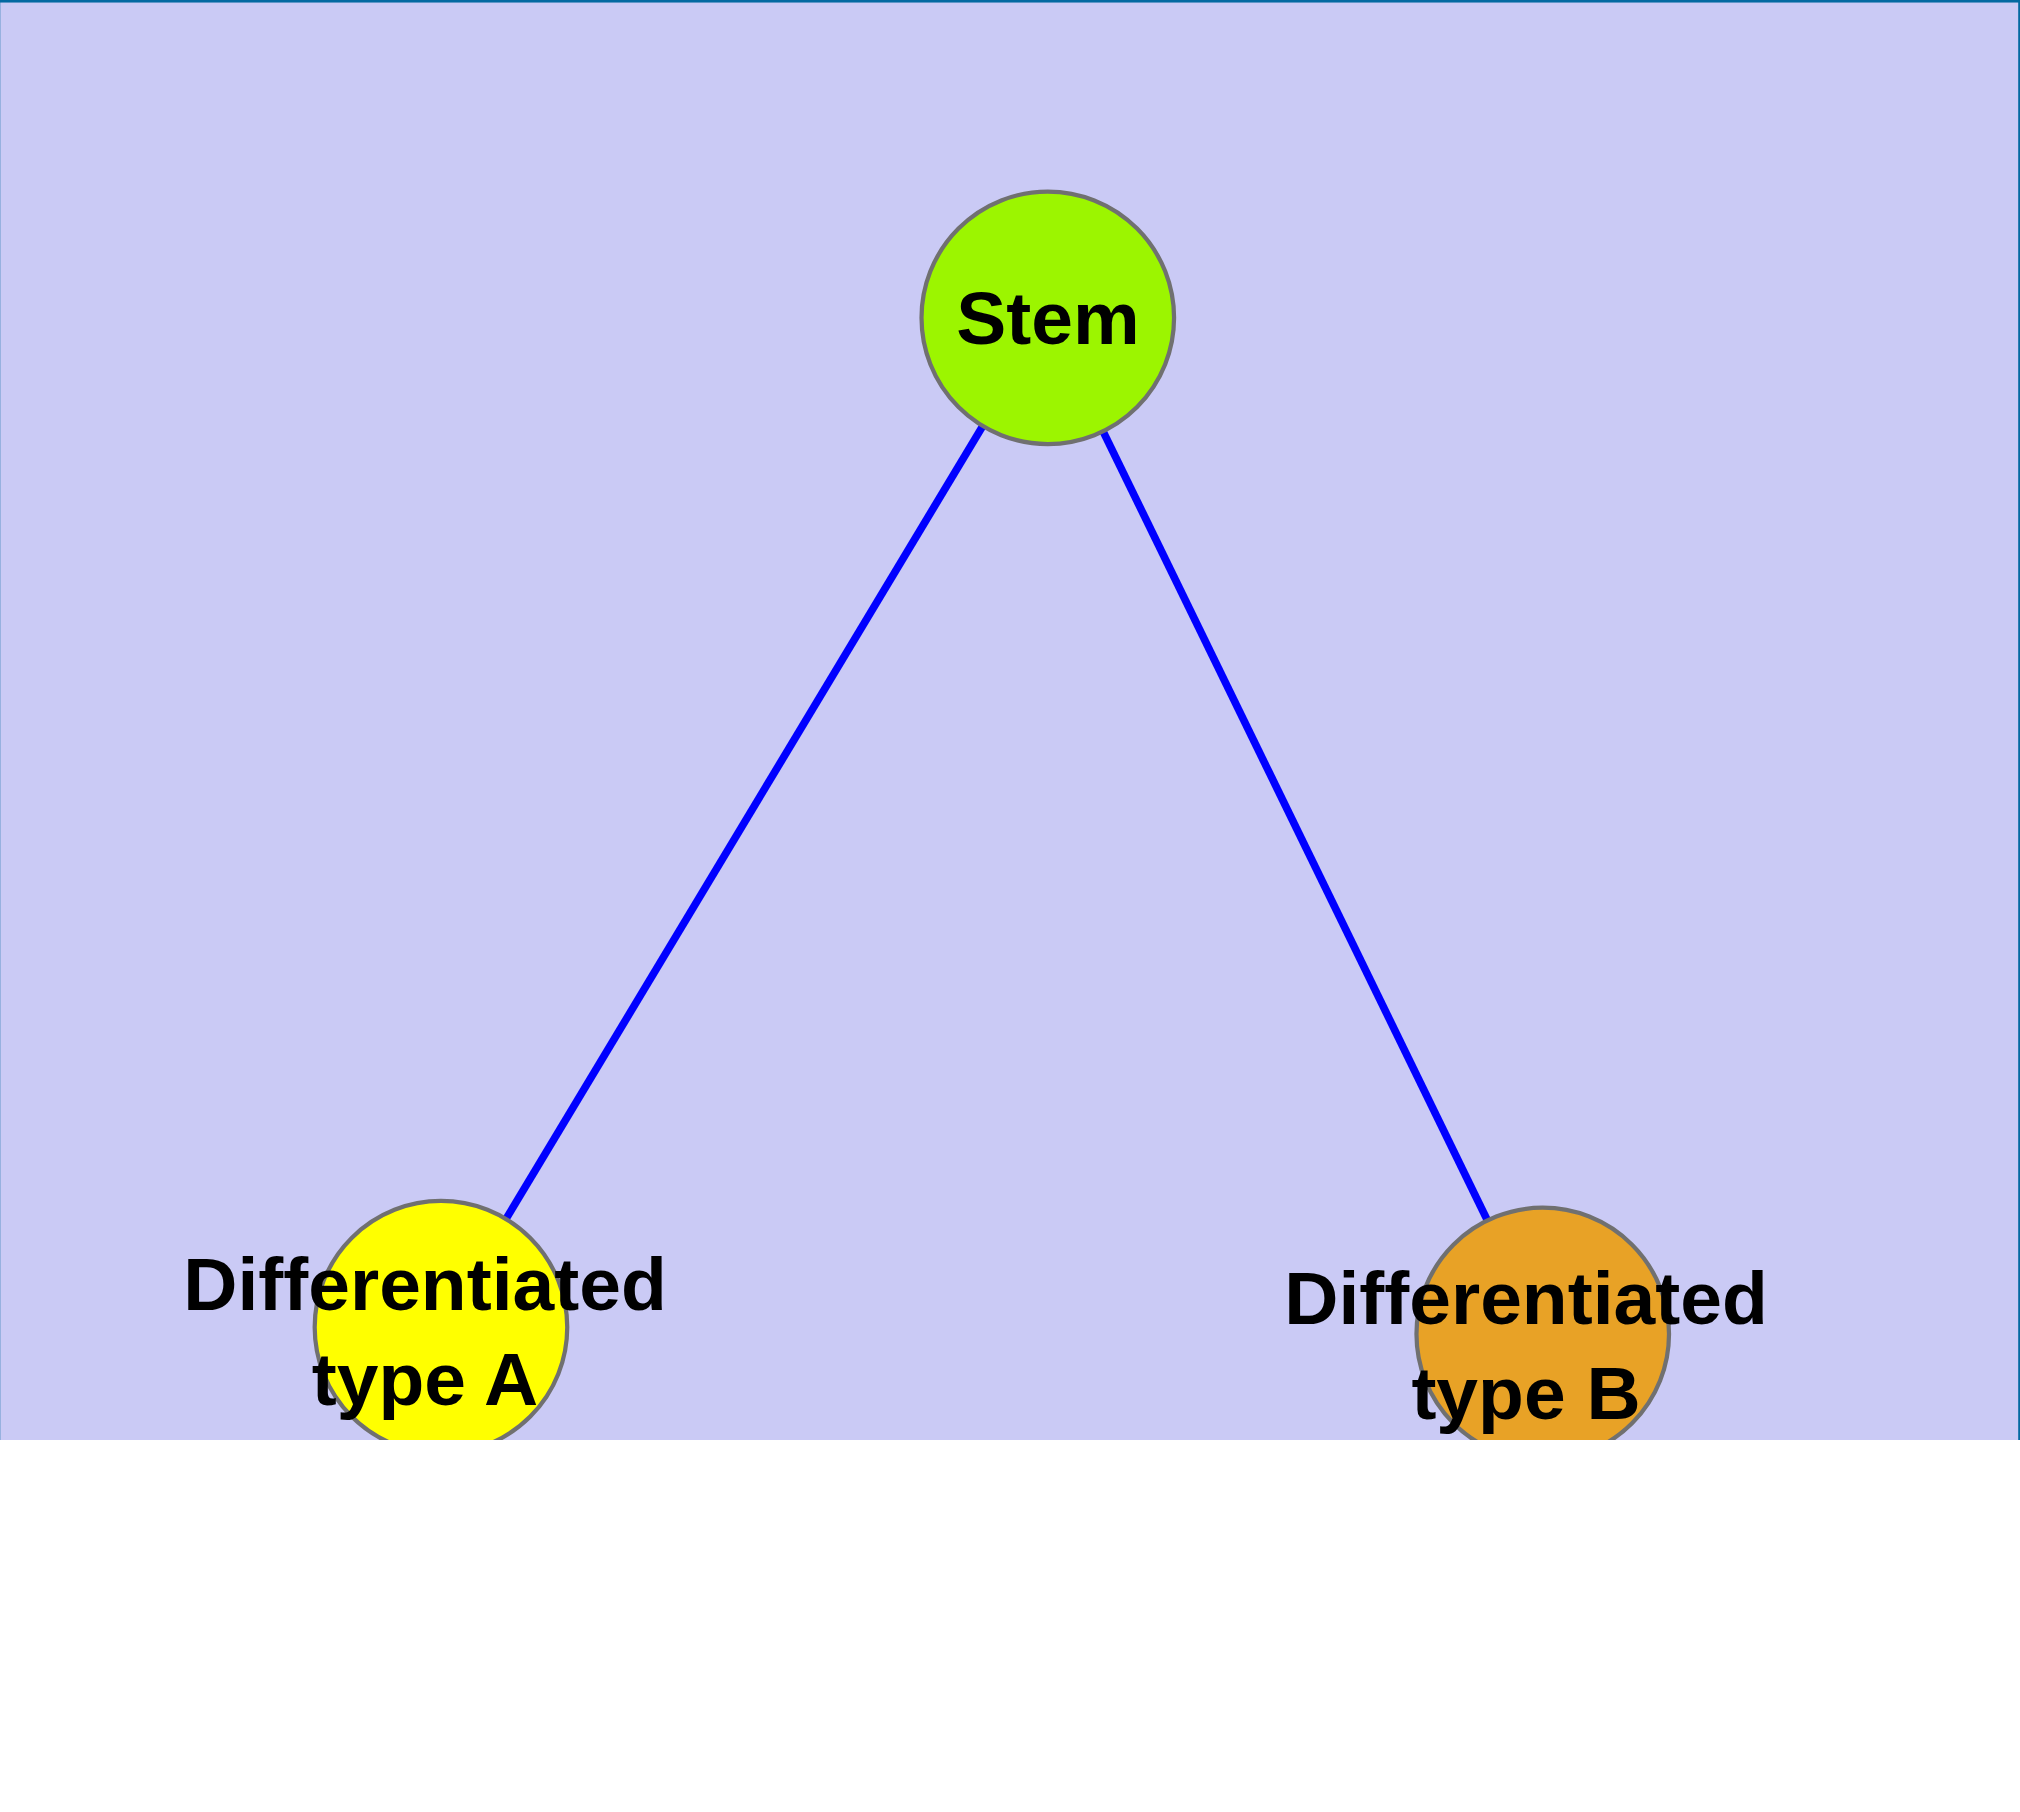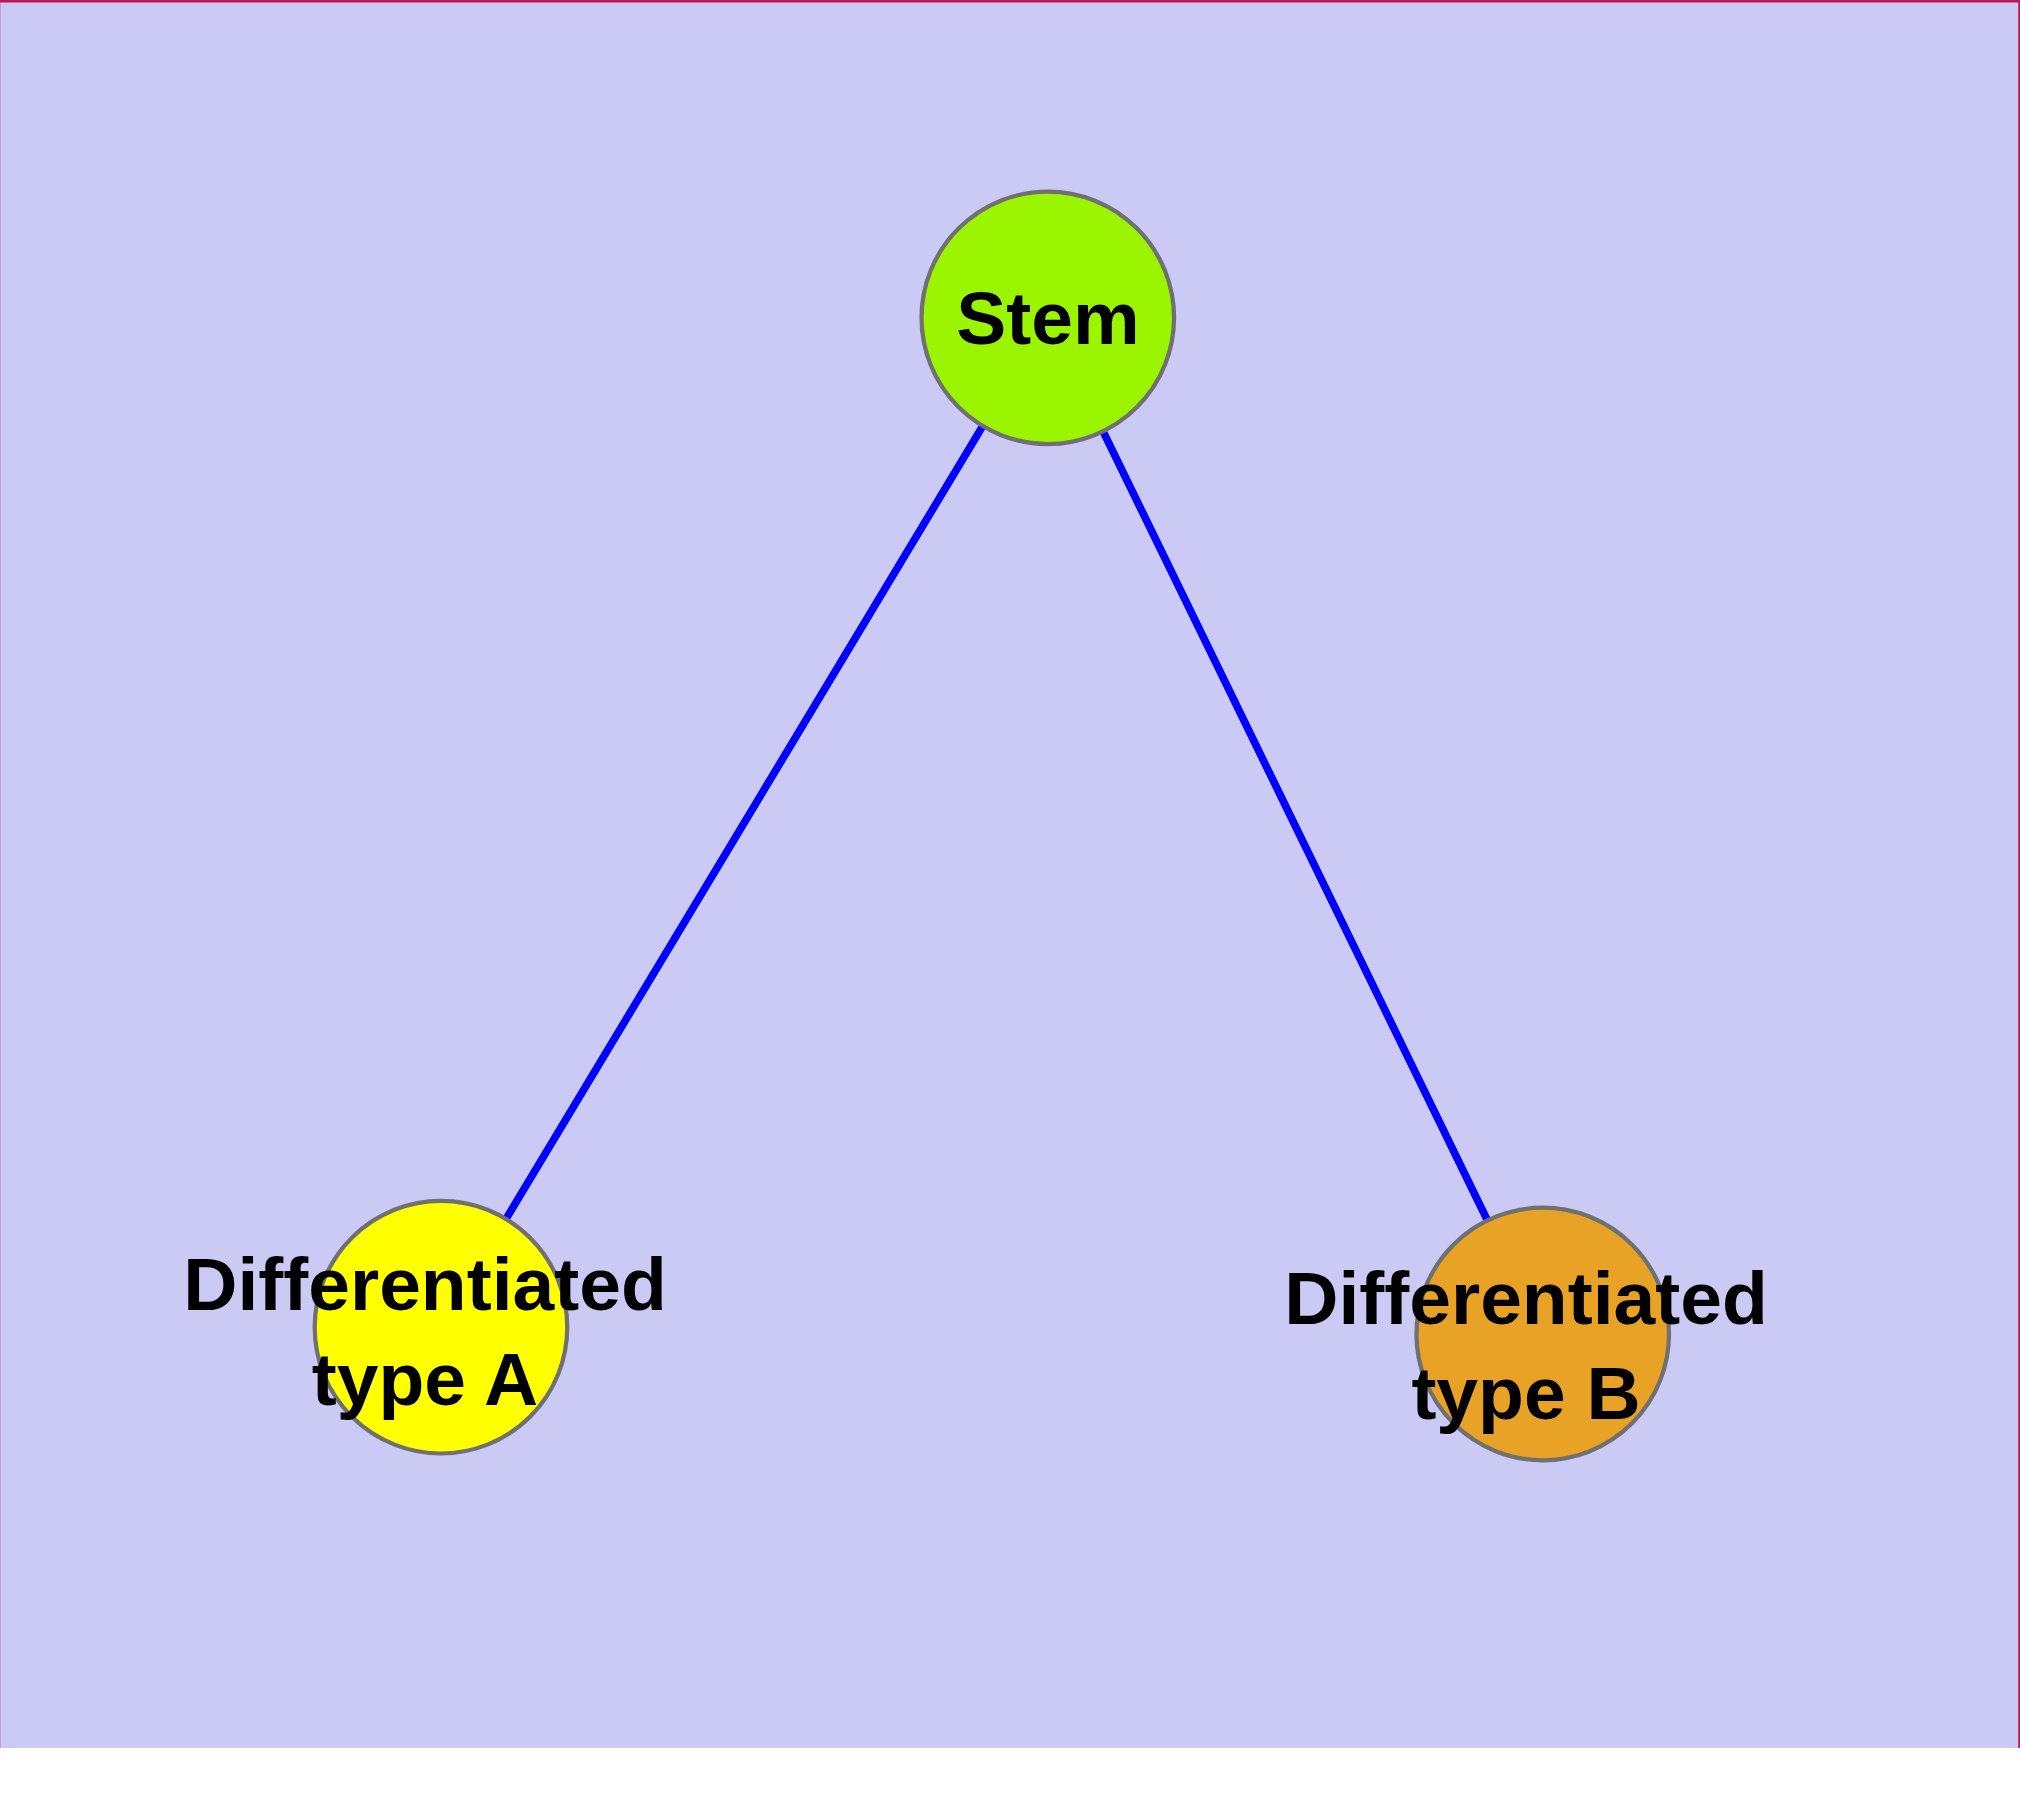--- a/index.html
+++ b/index.html
@@ -3,22 +3,22 @@
 <meta charset="utf-8">
 <style>
   html, body {
     margin: 0;
     padding: 0;
     background: #ffffff;
   }
   .stage {
     position: relative;
     width: 2021px;
-    height: 1748px;
-    background: #be185d;
+    height: 1440px;
+    background: #0369a1;
     overflow: hidden;
     font-family: "Liberation Sans", sans-serif;
   }
   .graph-svg {
     position: absolute;
     left: 0;
     top: 0;
     display: block;
   }
   .node-label {

